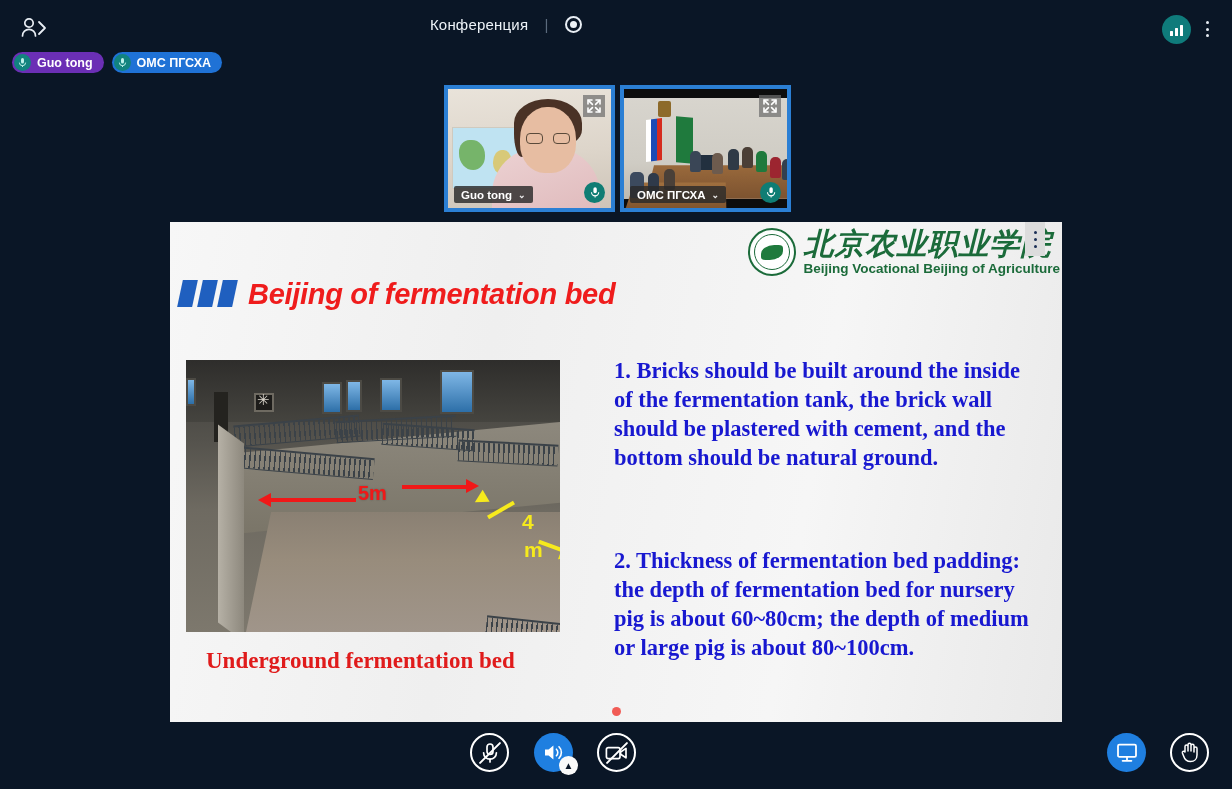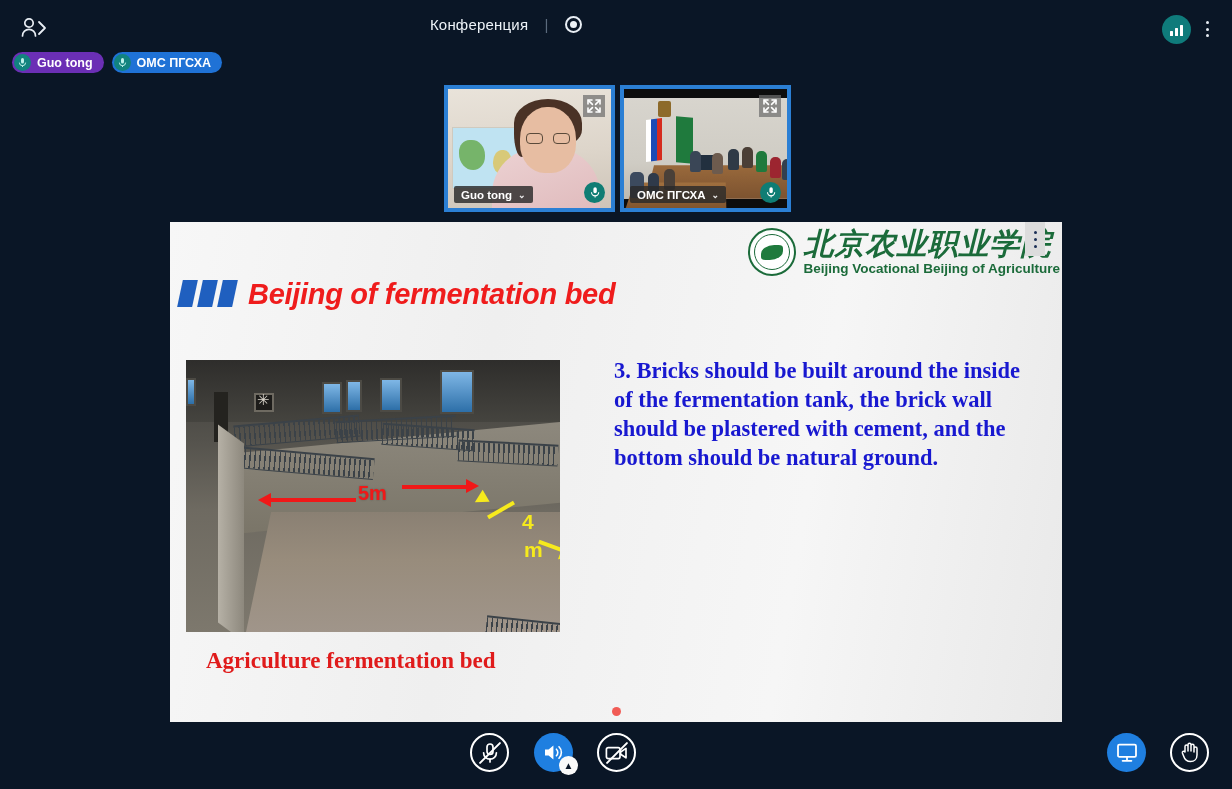--- a/index.html
+++ b/index.html
@@ -434,23 +434,24 @@
       <div class="ann-arrow-r" style="left:280px; top:119px;"></div>
 
       <div class="ann-y-line" style="left:300px; top:148px; width:30px; transform: rotate(-30deg);"></div>
       <div class="ann-y-arrow" style="left:288px; top:132px; transform: rotate(-30deg);"></div>
       <div class="ann-4" style="left:336px; top:150px;">4</div>
       <div class="ann-4" style="left:338px; top:178px;">m</div>
       <div class="ann-y-line" style="left:352px; top:184px; width:26px; transform: rotate(20deg);"></div>
       <div class="ann-y-arrow right" style="left:374px; top:188px; transform: rotate(20deg);"></div>
     </div>
 
-    <div class="caption">Agriculture fermentation bed</div>
-
-    <div class="body-text p1">3. Bricks should be built around the inside of the fermentation tank, the brick wall should be plastered with cement, and the bottom should be natural ground.</div>
+    <div class="caption">Underground fermentation bed</div>
+
+    <div class="body-text p1">1. Bricks should be built around the inside of the fermentation tank, the brick wall should be plastered with cement, and the bottom should be natural ground.</div>
+    <div class="body-text p2">2. Thickness of fermentation bed padding: the depth of fermentation bed for nursery pig is about 60~80cm; the depth of medium or large pig is about 80~100cm.</div>
 
     <div class="slide-dots">
       <i></i>
     </div>
   </div>
 
   <div class="ctrl-row">
 
     <div class="ctrl outline" style="left:470px; top:12px;">
       <svg width="20" height="22" viewBox="0 0 20 22">

